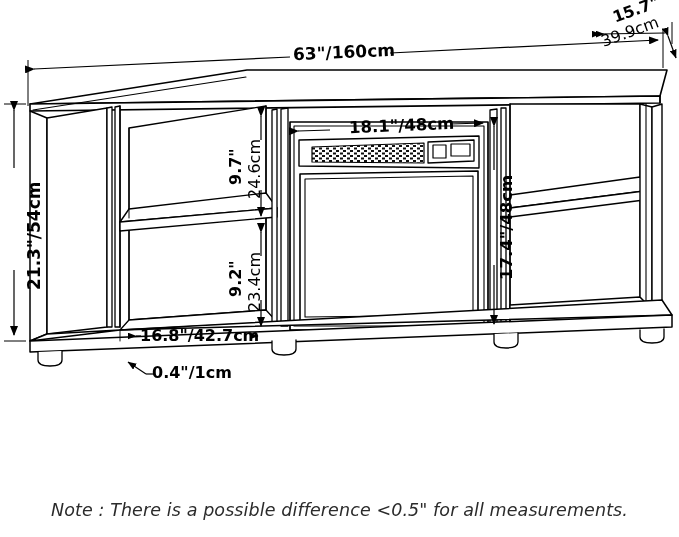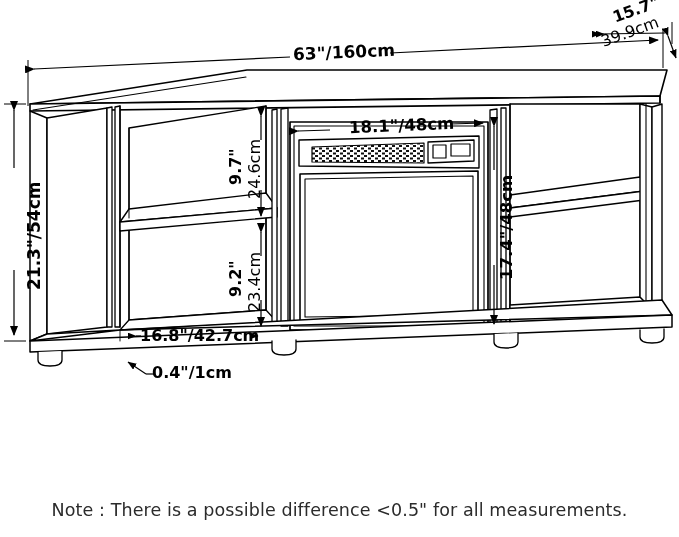--- a/index.html
+++ b/index.html
@@ -25,20 +25,21 @@
   .note{
     position:absolute;
     left:0;
     top:500px;
     width:679px;
     text-align:center;
     font-size:17.5px;
     letter-spacing:0.1px;
     color:#2b2b2b;
     font-family:"DejaVu Sans", sans-serif;
+    font-style:italic;
   }
   
   .dim{
     position:absolute;
     font-family:"DejaVu Sans", sans-serif;
     color:#000;
     white-space:nowrap;
     line-height:1;
   }
   .dim b{font-weight:700;}

